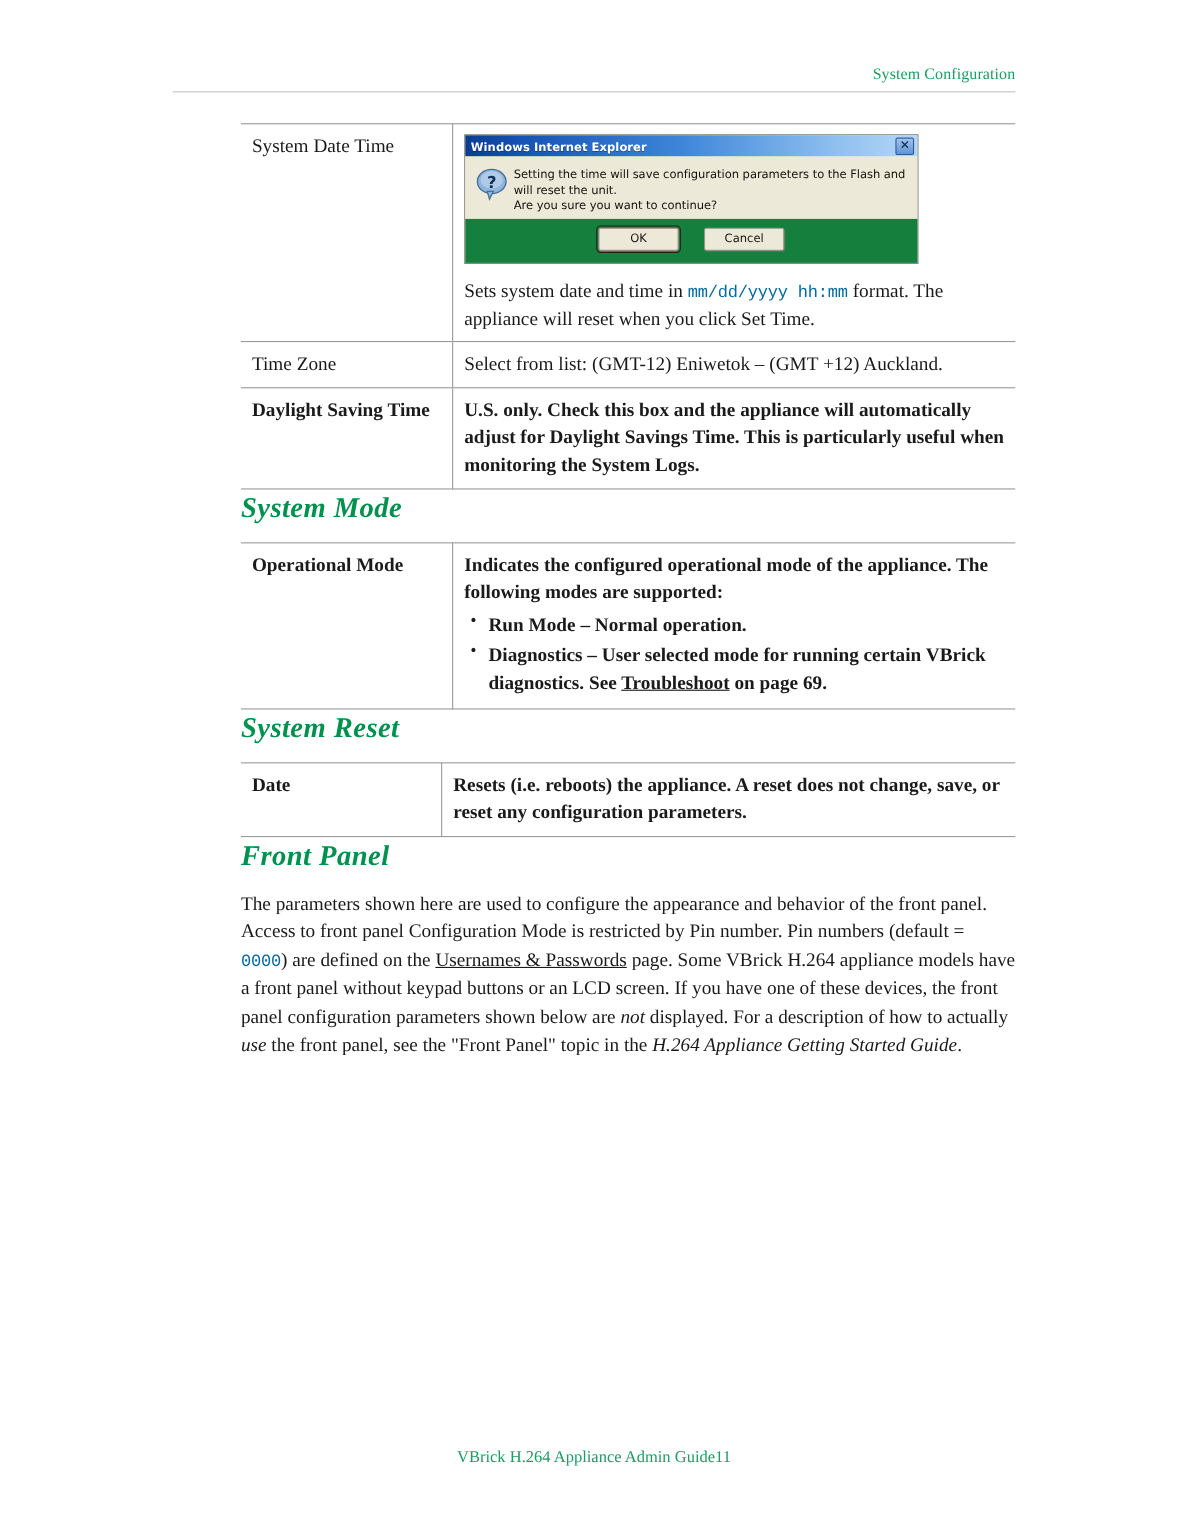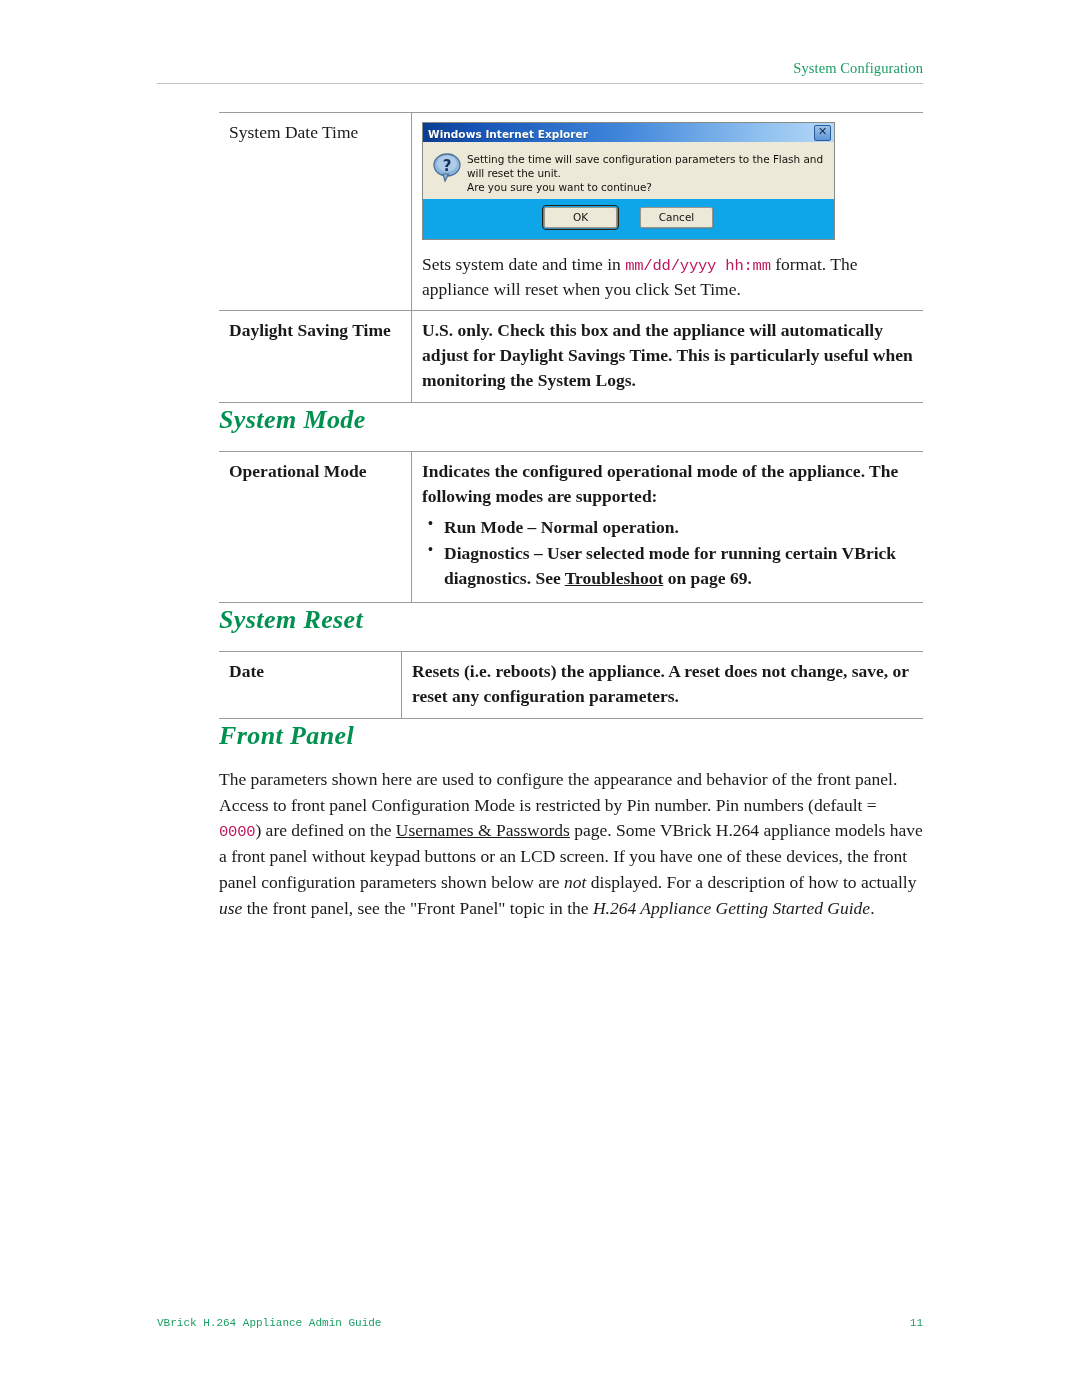--- a/index.html
+++ b/index.html
@@ -81,21 +81,21 @@
     border-right: 1.2px solid #9a9a9a;
     padding-left: 12px;
     white-space: nowrap;
   }
   td.k.narrow { width: 166px; }
   td.v { padding-left: 13px; }
 
   .codey {
     font-family: "Liberation Mono", monospace;
     font-size: 15.5px;
-    color: #be185d;
+    color: #0369a1;
     letter-spacing: -.2px;
   }
   ul.bullets {
     margin: 6px 0 0 0;
     padding: 0 0 0 22px;
     list-style: none;
   }
   ul.bullets li {
     position: relative;
     margin-bottom: 2px;
@@ -173,21 +173,21 @@
     padding-top: 1px;
   }
   .dlg-msg {
     font-size: 10.5px;
     color: #14110b;
     line-height: 1.32;
     padding-top: 2px;
     letter-spacing: -.05px;
   }
   .dlg-buttons {
-    background: #0ea5e9;
+    background: #15803d;
     display: flex;
     justify-content: center;
     gap: 23px;
     padding: 8px 0 11px 0;
   }
   .dlg-btn {
     width: 71px;
     height: 19px;
     font-size: 10.5px;
     color: #151310;
@@ -204,25 +204,25 @@
     outline-offset: 1px;
   }
 
   
   .footer {
     position: absolute;
     left: 157px;
     top: 1317px;
     width: 766px;
     display: flex;
-    justify-content: space-between;
+    justify-content: center;
     align-items: baseline;
     color: #1a9e62;
-    font-family: Liberation Mono, monospace;
-    font-size: 11px;
+    font-family: Liberation Serif, serif;
+    font-size: 15px;
   }
 </style>
 </head>
 <body>
 
 <div class="page">
 
   <div class="run-head">
     <div class="run-head-text">System Configuration</div>
     <div class="run-head-rule"></div>
@@ -259,20 +259,24 @@
               <div class="dlg-buttons">
                 <div class="dlg-btn default">OK</div>
                 <div class="dlg-btn">Cancel</div>
               </div>
             </div>
           </div>
           <span>Sets system date and time in </span><span class="codey">mm/dd/yyyy hh:mm</span><span> format. The appliance will reset when you click Set Time.</span>
         </td>
       </tr>
       <tr>
+        <td class="k">Time Zone</td>
+        <td class="v">Select from list: (GMT-12) Eniwetok – (GMT +12) Auckland.</td>
+      </tr>
+      <tr>
         <td class="k">Daylight Saving Time</td>
         <td class="v">U.S. only. Check this box and the appliance will automatically adjust for Daylight Savings Time. This is particularly useful when monitoring the System Logs.</td>
       </tr>
     </tbody>
       </table>
 
     <h2 class="section-title gap-before">System Mode</h2>
 
     <table class="param">
       <tbody>

